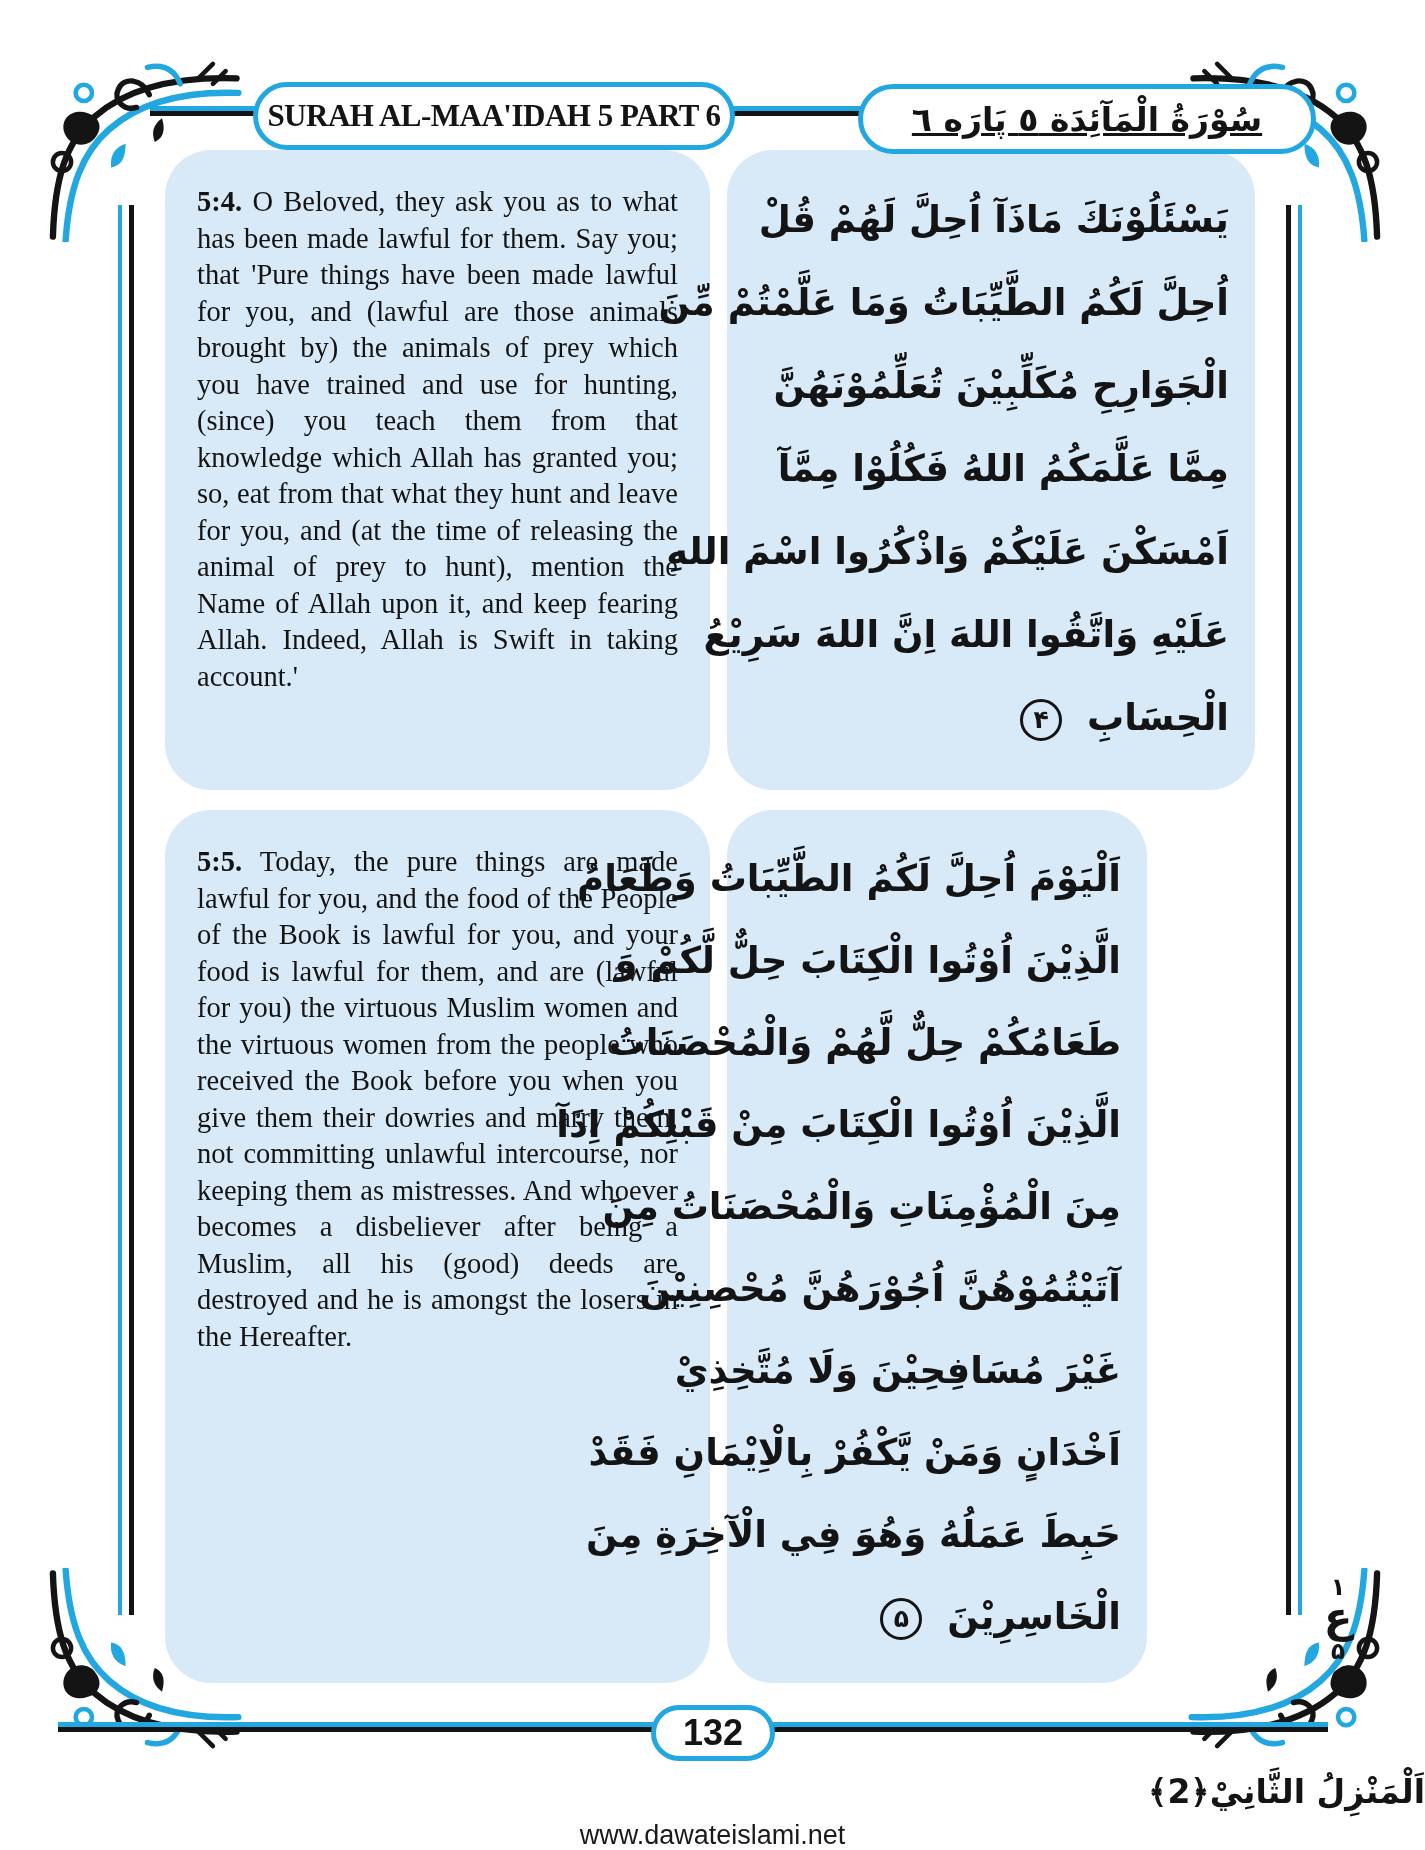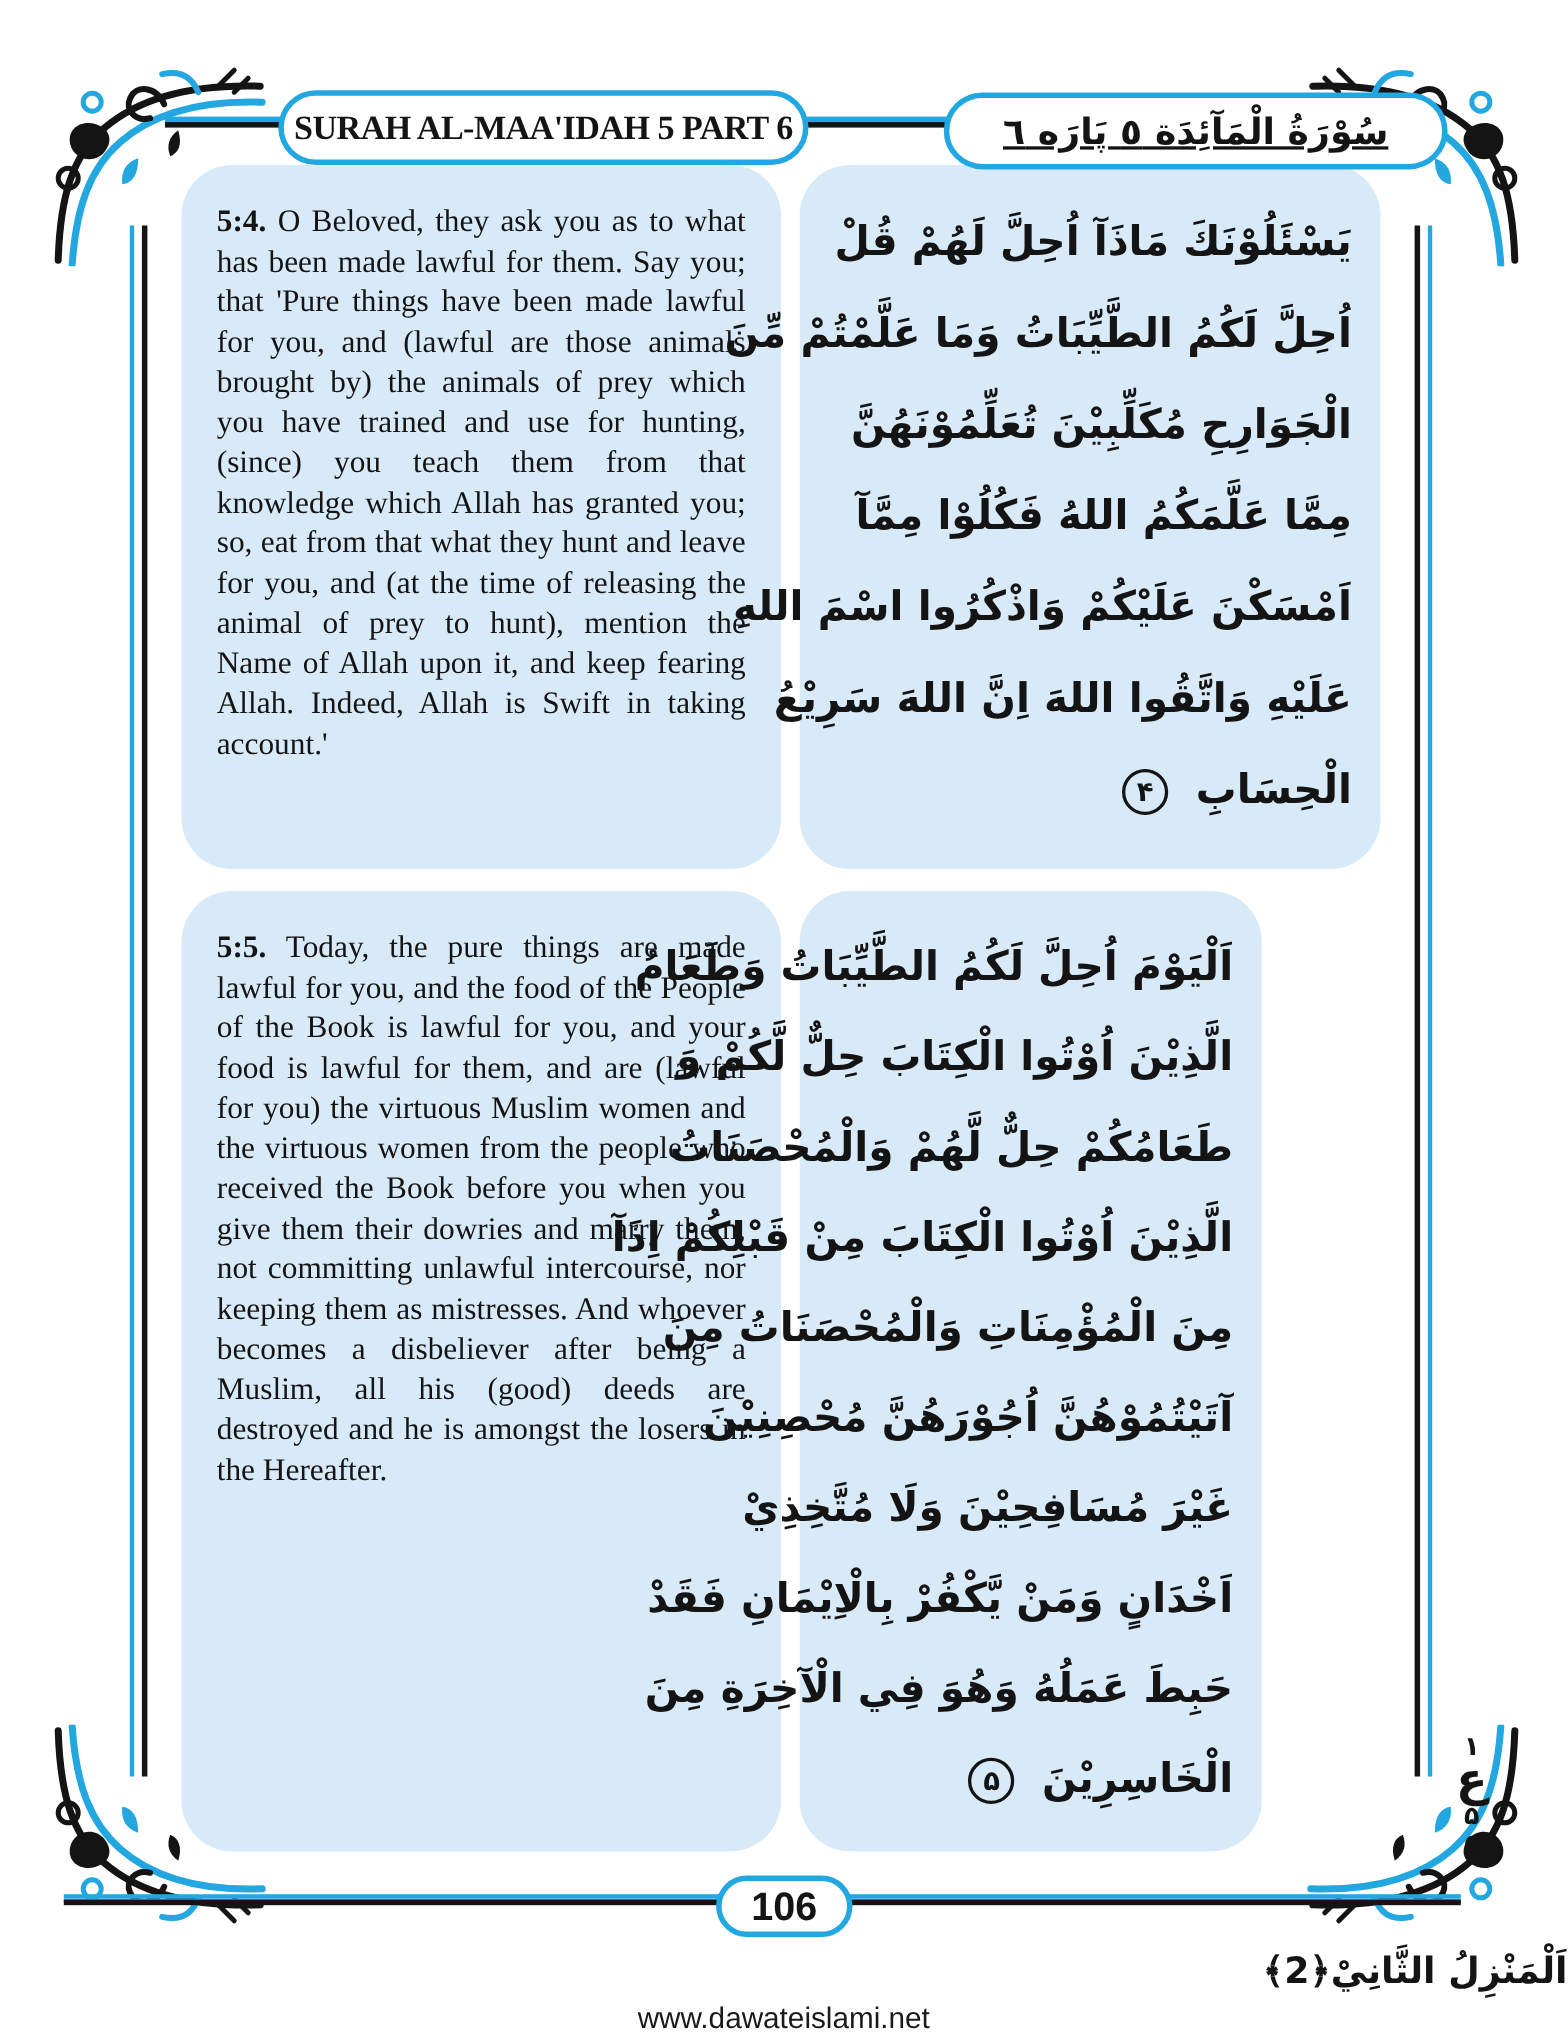--- a/index.html
+++ b/index.html
@@ -226,18 +226,18 @@
 
 <div class="ruku">
   <span class="m-top">١</span>
   <span class="m-ain">ع</span>
   <span class="m-num">۵</span>
   <span class="m-num">۵</span>
 </div>
 
 <div class="triple rule-bottom"></div>
 <div class="page-pill">
-  <span>106</span>
+  <span>132</span>
 </div>
 <div class="manzil">
   <span>اَلْمَنْزِلُ الثَّانِيْ</span><span>﴿2﴾</span>
 </div>
 <div class="website">www.dawateislami.net</div>
 
 </body></html>

